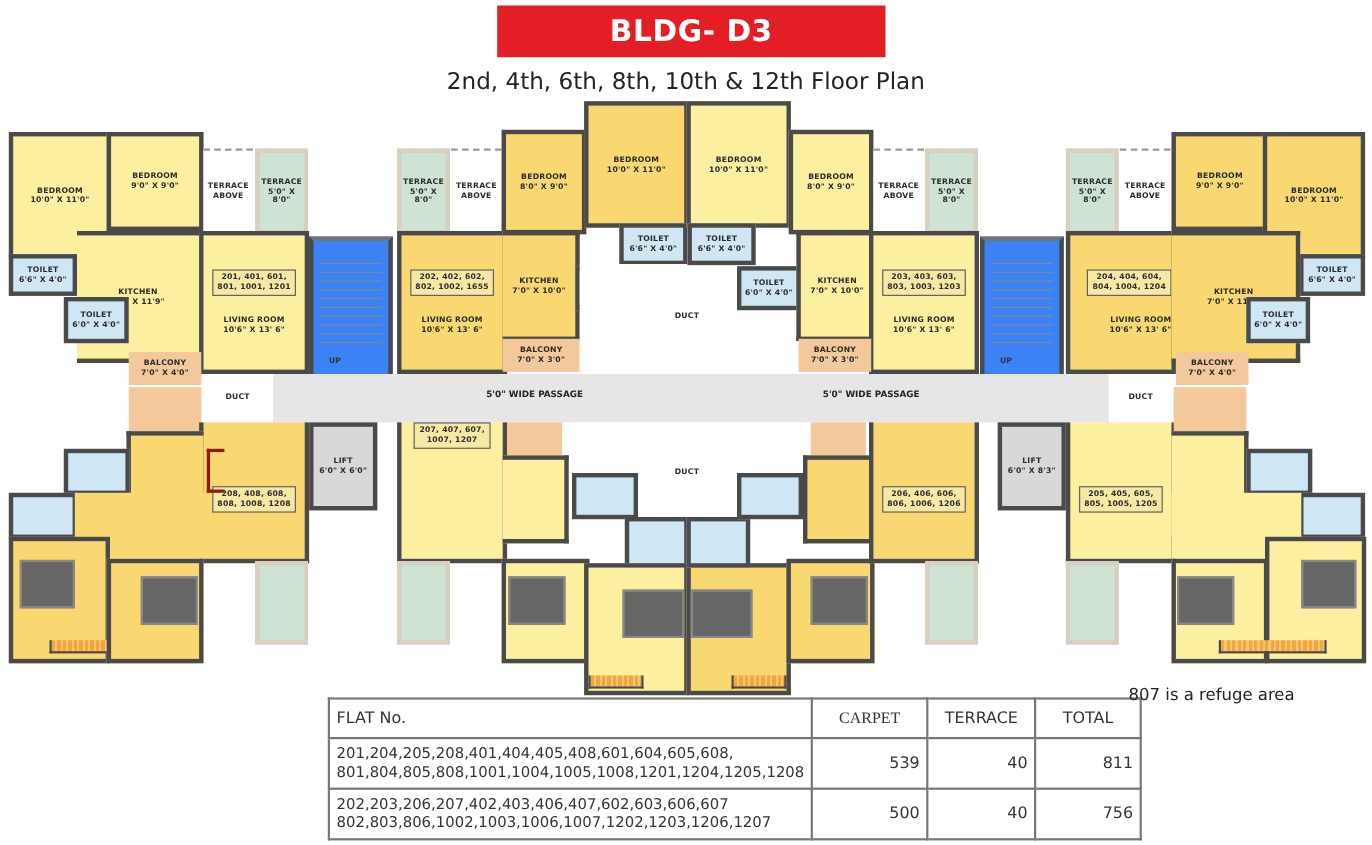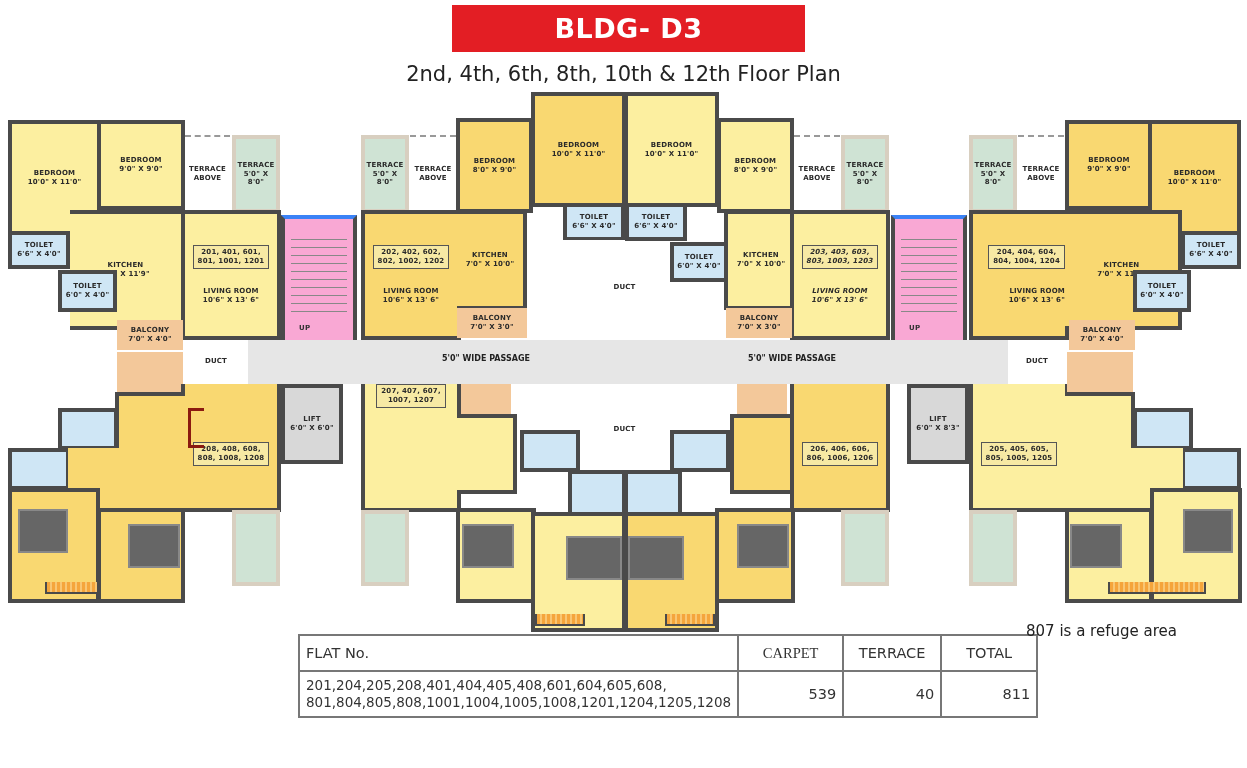--- a/index.html
+++ b/index.html
@@ -10,21 +10,21 @@
   .room { position: absolute; border: 4px solid #4a4a4a; display: flex; flex-direction: column; align-items: center; justify-content: center; text-align: center; font-size: 7px; font-weight: bold; color: #2a2a2a; line-height: 1.25; letter-spacing: 0.2px; }
   .room span { display: block; }
   .y1 { background: #fcefa0; }
   .y2 { background: #f9d871; }
   .toilet { background: #cfe6f5; }
   .balcony { background: #f3c89a; }
   .terrace { background: #cfe3d4; border-color: #d8cfc0; }
   .terrace-above { background: #fff; border: none; border-top: 2px dashed #999; }
   .duct { background: #fff; }
   .lift { background: #d8d8d8; }
-  .stairs { background: #f9a8d4; border-left: 4px solid #4a4a4a; border-right: 4px solid #4a4a4a; border-top: 4px solid #3b82f6; border-bottom: none; }
+  .stairs { background: #3b82f6; border-left: 4px solid #4a4a4a; border-right: 4px solid #4a4a4a; border-top: 4px solid #737373; border-bottom: none; }
   .stairs .tread { position: absolute; left: 6px; right: 6px; height: 1px; background: #888; }
   .passage { position: absolute; left: 248px; top: 250px; width: 760px; height: 44px; background: #e6e6e6; }
   .passage-label { position: absolute; top: 264px; font-size: 8px; font-weight: bold; color: #222; }
   .flat-tag { border: 1.5px solid #555; background: #f7e9a4; padding: 2px 4px; font-size: 7px; font-weight: bold; margin-bottom: 18px; line-height: 1.3; }
   .bed { position: absolute; background: #666; border: 2px solid #888; }
   .rail { position: absolute; background: repeating-linear-gradient(90deg, #f5a53b 0 3px, #f8c673 3px 5px); border: 2px solid #4a4a4a; border-top: none; }
   .sofa { position: absolute; border: 3px solid #8b1a10; border-right: none; }
   .up { position: absolute; font-size: 7px; font-weight: bold; color: #333; }
   table.areas { position: absolute; left: 298px; top: 634px; border-collapse: collapse; font-size: 14.5px; color: #333; }
   table.areas td, table.areas th { border: 2px solid #777; font-weight: normal; padding: 0 6px; }
@@ -118,21 +118,21 @@
       <span>BEDROOM</span>
       <span>10'0" X 11'0"</span>
     </div>
   <div class="room toilet" style="left:563px;top:113px;width:62px;height:38px;">
       <span>TOILET</span>
       <span>6'6" X 4'0"</span>
     </div>
   <div class="room y2" style="left:361px;top:120px;width:100px;height:130px;">
     <div class="flat-tag">
         <span>202, 402, 602,</span>
-        <span>802, 1002, 1202</span>
+        <span>802, 1002, 1655</span>
       </div>
     <span>LIVING ROOM</span>
       <span>10'6" X 13' 6"</span>
   </div>
   <div class="room y2" style="left:457px;top:120px;width:70px;height:100px;border-left:none;">
       <span>KITCHEN</span>
       <span>7'0" X 10'0"</span>
     </div>
   <div class="room toilet" style="left:523px;top:152px;width:58px;height:40px;">
       <span>TOILET</span>
@@ -168,21 +168,21 @@
       <span>6'6" X 4'0"</span>
     </div>
   <div class="room toilet" style="left:670px;top:152px;width:58px;height:40px;">
       <span>TOILET</span>
       <span>6'0" X 4'0"</span>
     </div>
   <div class="room y1" style="left:724px;top:120px;width:70px;height:100px;border-right:none;">
       <span>KITCHEN</span>
       <span>7'0" X 10'0"</span>
     </div>
-  <div class="room y1" style="left:790px;top:120px;width:100px;height:130px;font-style:italic;">
+  <div class="room y1" style="left:790px;top:120px;width:100px;height:130px;">
     <div class="flat-tag">
         <span>203, 403, 603,</span>
         <span>803, 1003, 1203</span>
       </div>
     <span>LIVING ROOM</span>
       <span>10'6" X 13' 6"</span>
   </div>
   <div class="room balcony" style="left:726px;top:218px;width:66px;height:30px;border:none;">
       <span>BALCONY</span>
       <span>7'0" X 3'0"</span>
@@ -349,16 +349,25 @@
   </tr>
   <tr>
     <td class="flats">
           <div>201,204,205,208,401,404,405,408,601,604,605,608,</div>
           <div>801,804,805,808,1001,1004,1005,1008,1201,1204,1205,1208</div>
         </td>
     <td>539</td>
     <td>40</td>
     <td>811</td>
   </tr>
+  <tr>
+    <td class="flats">
+          <div>202,203,206,207,402,403,406,407,602,603,606,607</div>
+          <div>802,803,806,1002,1003,1006,1007,1202,1203,1206,1207</div>
+        </td>
+    <td>500</td>
+    <td>40</td>
+    <td>756</td>
+  </tr>
 </tbody>
   </table>
 
 <div class="note">807 is a refuge area</div>
 
 </body></html>

